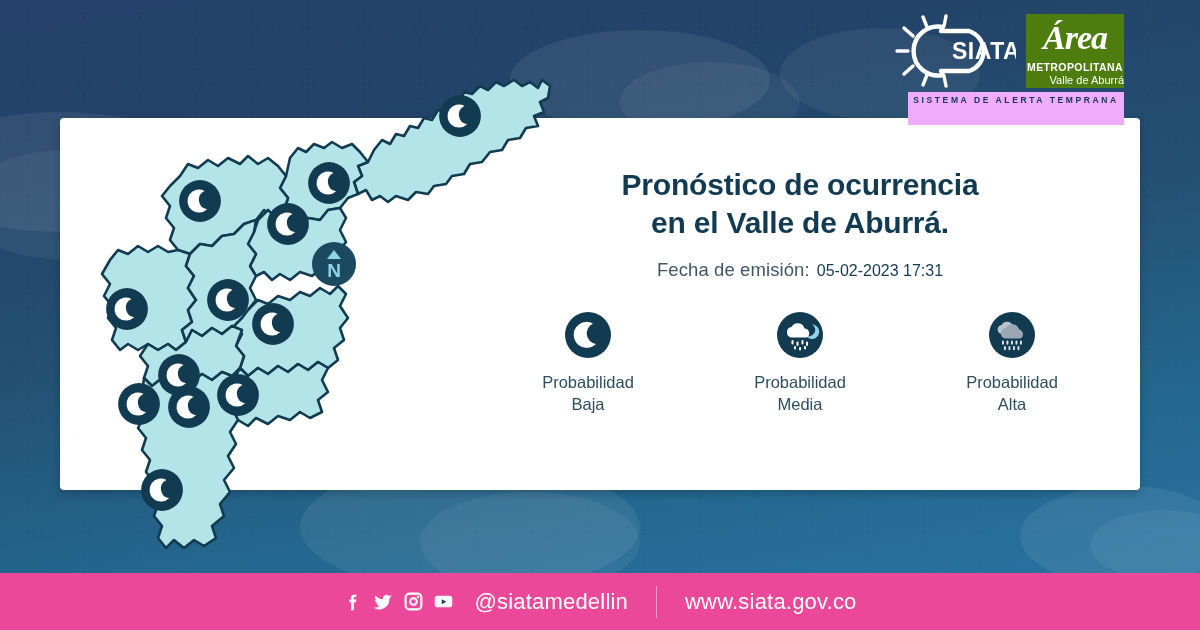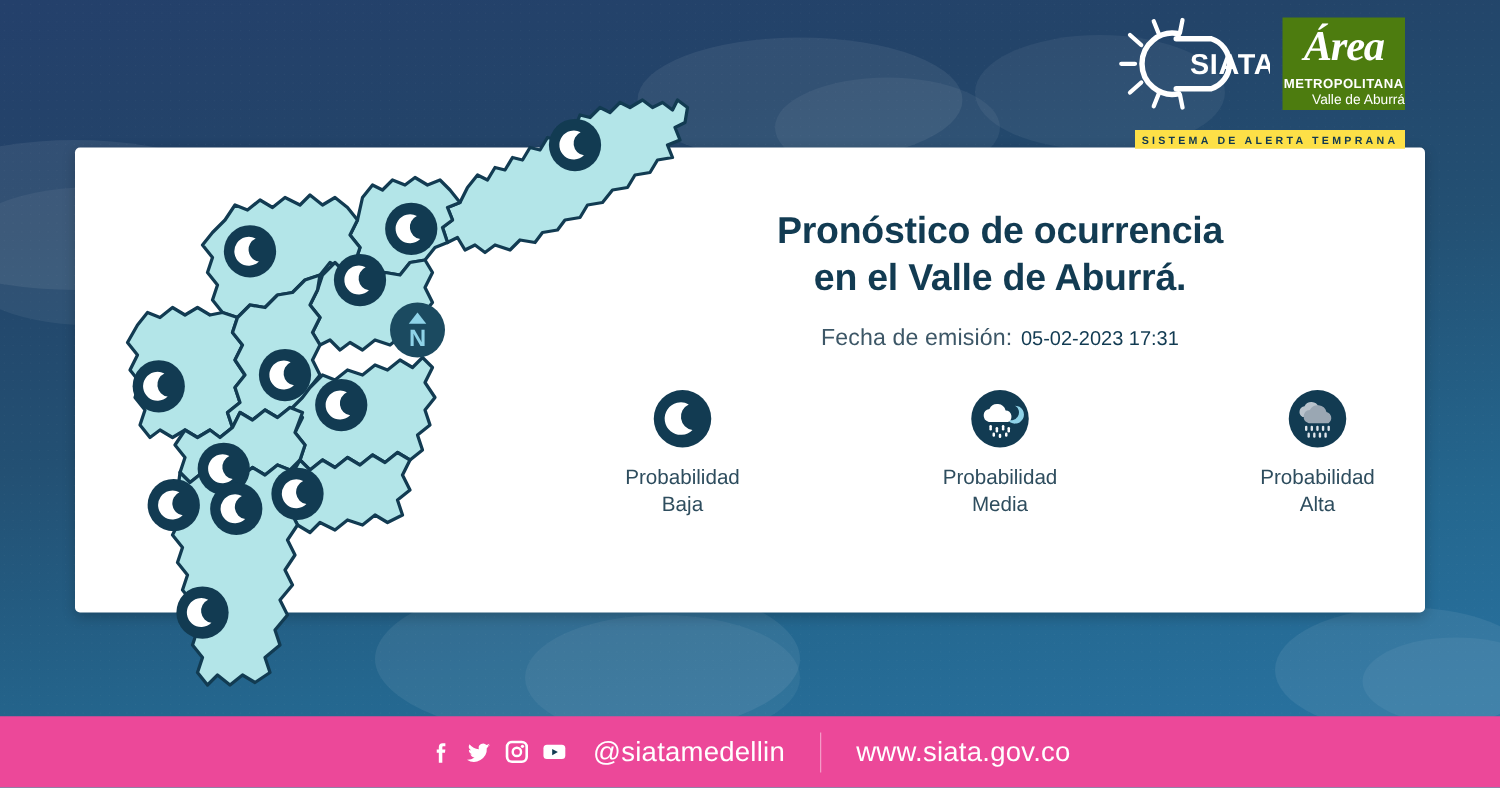--- a/index.html
+++ b/index.html
@@ -27,21 +27,20 @@
     background: rgba(255,255,255,.07);
     border-radius: 50%;
   }
   .cloud.d2 { background: rgba(255,255,255,.055); }
 
   
   #logos {
     position: absolute; top: 14px; right: 76px;
     display: flex; flex-direction: column; align-items: flex-end;
     z-index: 30;
-    gap: 12px;
   }
   #logo-row { display: flex; align-items: center; gap: 10px; }
   #siata-logo { position: relative; width: 122px; height: 74px; }
   #area-logo {
     width: 98px; height: 74px; background: #4d7c0f;
     position: relative; overflow: hidden;
   }
   #area-script {
     position: absolute; left: 0; right: 0; top: 2px; height: 44px;
     color: #fff; font-family: "Liberation Serif", serif;
@@ -52,21 +51,21 @@
     position: absolute; left: 0; right: 0; bottom: 15px;
     text-align: center; color: #fff;
     font-size: 10.5px; font-weight: bold; letter-spacing: .4px;
   }
   #area-valle {
     position: absolute; left: 0; right: 0; bottom: 2px;
     text-align: right; color: #fff; font-size: 11px;
   }
   #siata-band {
     margin-top: 4px;
-    width: 216px; height: 15px; background: #fde047;
+    width: 216px; height: 33px; background: #f0abfc;
     color: #12384f; font-size: 8.5px; font-weight: bold;
     letter-spacing: 2.6px; text-align: center; line-height: 17px;
   }
 
   
   #card {
     position: absolute; left: 60px; top: 118px;
     width: 1080px; height: 372px;
     background: #ffffff;
     border-radius: 4px;
@@ -105,21 +104,21 @@
     margin-top: 17px;
     display: flex; align-items: baseline; gap: 7px;
     color: #3d5767;
   }
   #fecha-label { font-size: 18.5px; letter-spacing: .1px; }
   #fecha-value { font-size: 16px; color: #123b52; }
 
   
   #legend {
     margin-top: 30px;
-    display: flex; justify-content: center; gap: 106px;
+    display: flex; justify-content: center; gap: 64px;
   }
   .leg-item { width: 148px; display: flex; flex-direction: column; align-items: center; }
   .leg-icon { width: 48px; height: 48px; }
   .leg-label {
     margin-top: 12px; text-align: center;
     color: #2e4d5e; font-size: 16.5px; line-height: 1.35;
   }
 
   
   #footer {

